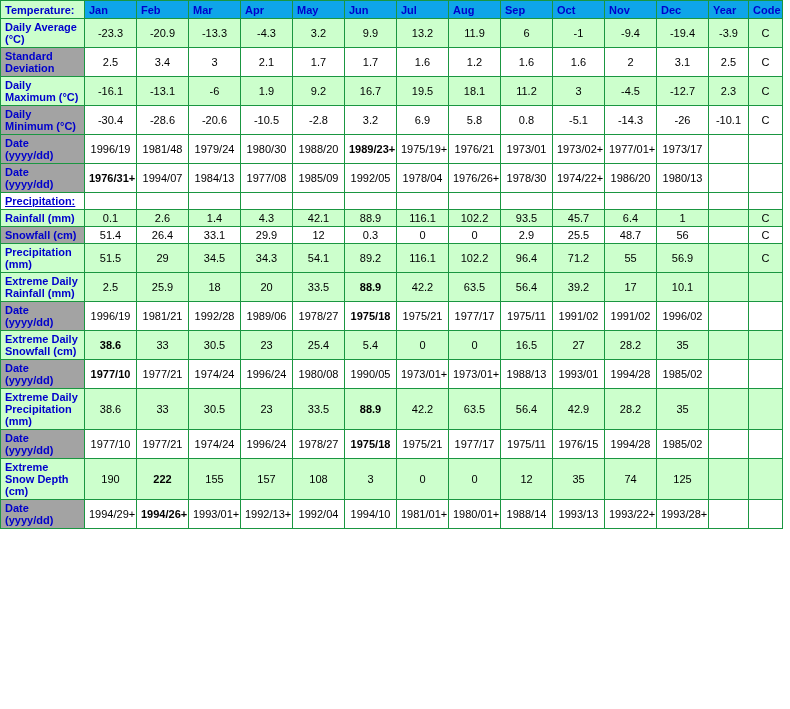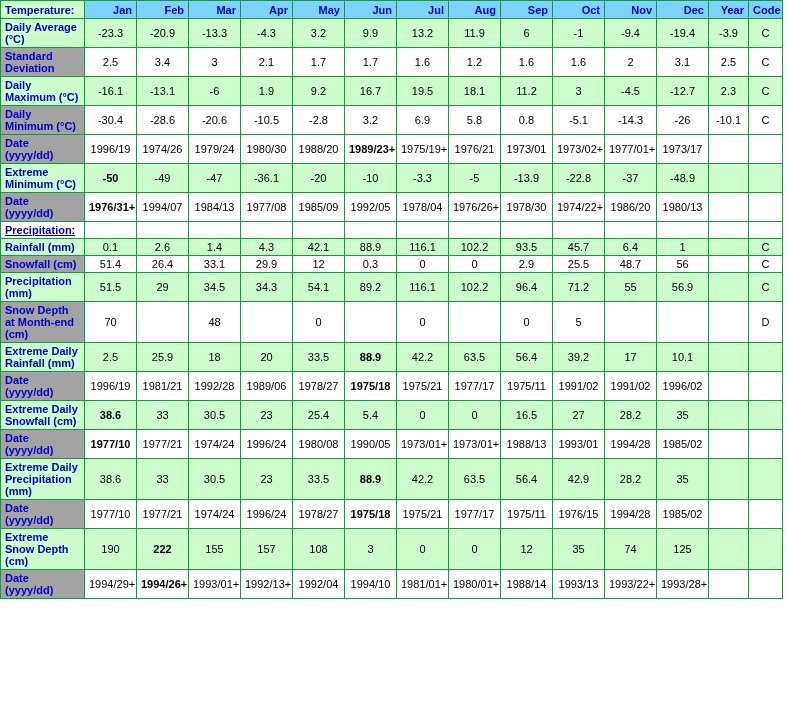--- a/index.html
+++ b/index.html
@@ -19,24 +19,24 @@
     table-layout: fixed;
   }
   table.climate td, table.climate th {
     border: 1px solid #1a9641;
     padding: 2px 4px;
     font-size: 11px;
     vertical-align: middle;
     box-sizing: border-box;
   }
   thead th {
-    background: #7dd3fc;
+    background: #0ea5e9;
     color: #0000cc;
     font-weight: bold;
-    text-align: right;
+    text-align: left;
     font-size: 11px;
     height: 18px;
     padding: 2px 2px;
   }
   th.rowhead {
     background: #ccffcc;
     color: #0000cc;
     font-weight: bold;
     text-align: left;
     padding-left: 4px;
@@ -170,48 +170,31 @@
         <td class="val">0.8</td>
         <td class="val">-5.1</td>
         <td class="val">-14.3</td>
         <td class="val">-26</td>
         <td class="val">-10.1</td>
         <td class="val">C</td>
       </tr>
       <tr class="plain">
         <th class="rowhead">Date (yyyy/dd)</th>
         <td class="val">1996/19</td>
-        <td class="val">1974/26</td>
+        <td class="val">1981/48</td>
         <td class="val">1979/24</td>
         <td class="val">1980/30</td>
         <td class="val">1988/20</td>
         <td class="val bold">1989/23+</td>
         <td class="val">1975/19+</td>
         <td class="val">1976/21</td>
         <td class="val">1973/01</td>
         <td class="val">1973/02+</td>
         <td class="val">1977/01+</td>
         <td class="val">1973/17</td>
-        <td class="val">&nbsp;</td>
-        <td class="val">&nbsp;</td>
-      </tr>
-      <tr class="shade">
-        <th class="rowhead">Extreme Minimum (°C)</th>
-        <td class="val bold">-50</td>
-        <td class="val">-49</td>
-        <td class="val">-47</td>
-        <td class="val">-36.1</td>
-        <td class="val">-20</td>
-        <td class="val">-10</td>
-        <td class="val">-3.3</td>
-        <td class="val">-5</td>
-        <td class="val">-13.9</td>
-        <td class="val">-22.8</td>
-        <td class="val">-37</td>
-        <td class="val">-48.9</td>
         <td class="val">&nbsp;</td>
         <td class="val">&nbsp;</td>
       </tr>
       <tr class="plain">
         <th class="rowhead">Date (yyyy/dd)</th>
         <td class="val bold">1976/31+</td>
         <td class="val">1994/07</td>
         <td class="val">1984/13</td>
         <td class="val">1977/08</td>
         <td class="val">1985/09</td>
@@ -286,37 +269,20 @@
         <td class="val">89.2</td>
         <td class="val">116.1</td>
         <td class="val">102.2</td>
         <td class="val">96.4</td>
         <td class="val">71.2</td>
         <td class="val">55</td>
         <td class="val">56.9</td>
         <td class="val">&nbsp;</td>
         <td class="val">C</td>
       </tr>
-      <tr class="plain">
-        <th class="rowhead">Snow Depth at Month-end (cm)</th>
-        <td class="val">70</td>
-        <td class="val">&nbsp;</td>
-        <td class="val">48</td>
-        <td class="val">&nbsp;</td>
-        <td class="val">0</td>
-        <td class="val">&nbsp;</td>
-        <td class="val">0</td>
-        <td class="val">&nbsp;</td>
-        <td class="val">0</td>
-        <td class="val">5</td>
-        <td class="val">&nbsp;</td>
-        <td class="val">&nbsp;</td>
-        <td class="val">&nbsp;</td>
-        <td class="val">D</td>
-      </tr>
       <tr class="shade">
         <th class="rowhead">Extreme Daily Rainfall (mm)</th>
         <td class="val">2.5</td>
         <td class="val">25.9</td>
         <td class="val">18</td>
         <td class="val">20</td>
         <td class="val">33.5</td>
         <td class="val bold">88.9</td>
         <td class="val">42.2</td>
         <td class="val">63.5</td>

